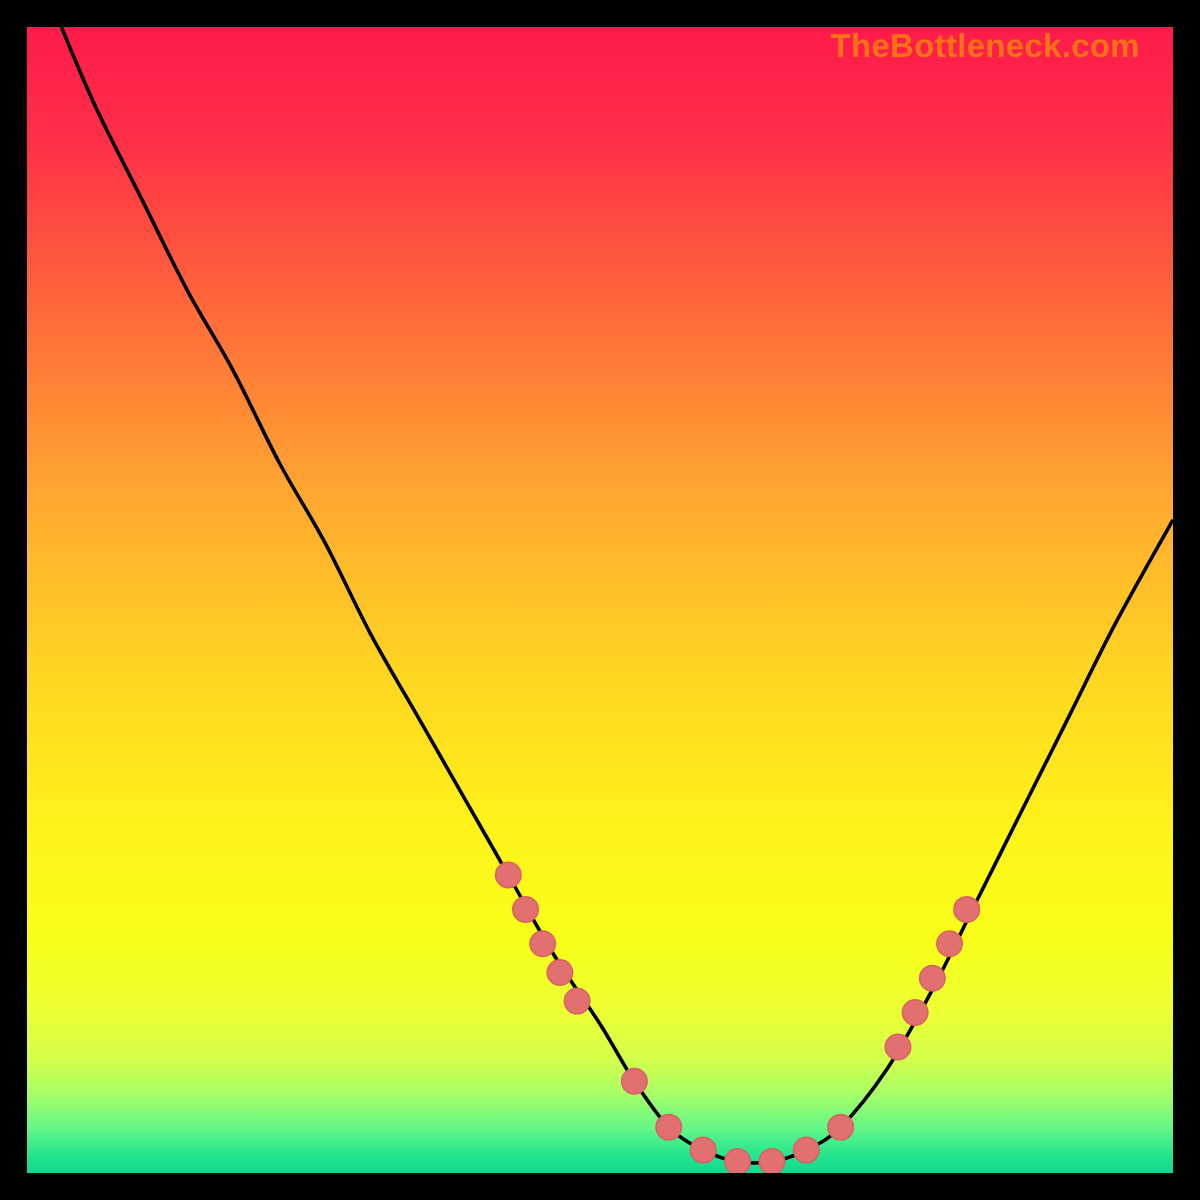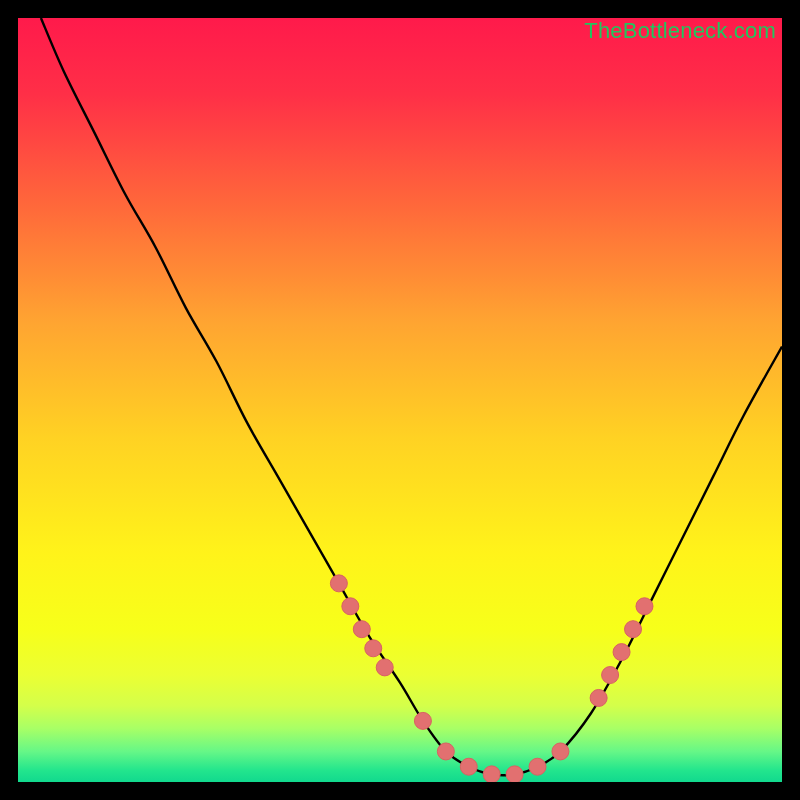--- a/index.html
+++ b/index.html
@@ -21,25 +21,25 @@
   .plot {
     position: absolute;
     left: 0;
     top: 0;
     width: 764px;
     height: 764px;
   }
   .watermark {
     position: absolute;
     top: 0px;
-    right: 6px;
+    right: 22px;
     font-family: Arial, Helvetica, sans-serif;
     font-size: 22px;
-    font-weight: 400;
-    color: #22c55e;
+    font-weight: 700;
+    color: #f97316;
     letter-spacing: 0.2px;
   }
   svg { display: block; }
 </style>
 </head>
 <body>
 
 <div class="frame">
   <svg class="plot" viewBox="0 0 764 764" preserveAspectRatio="none">
     <defs>

